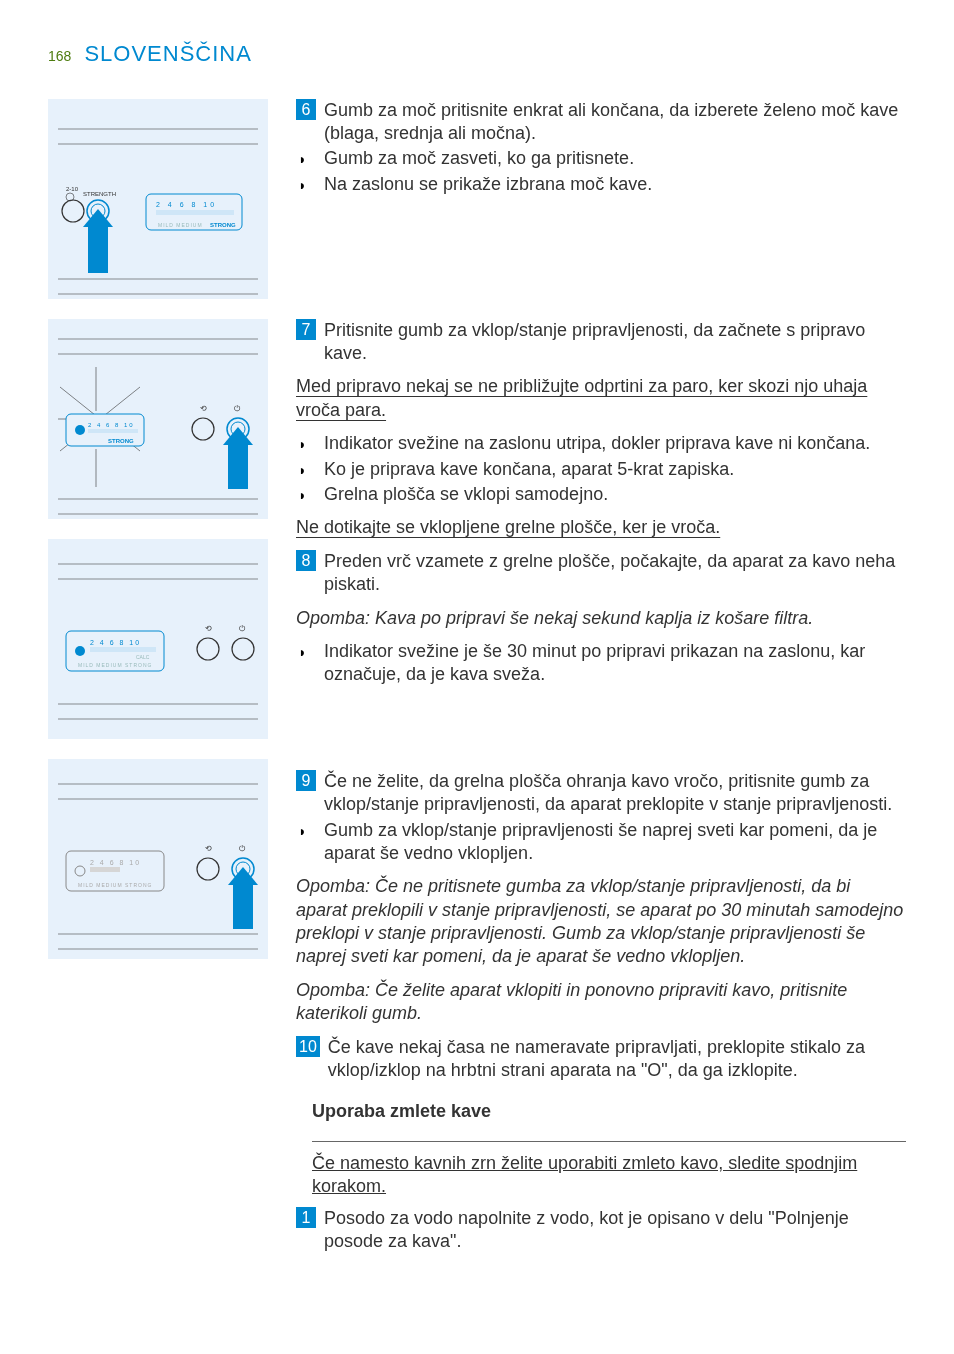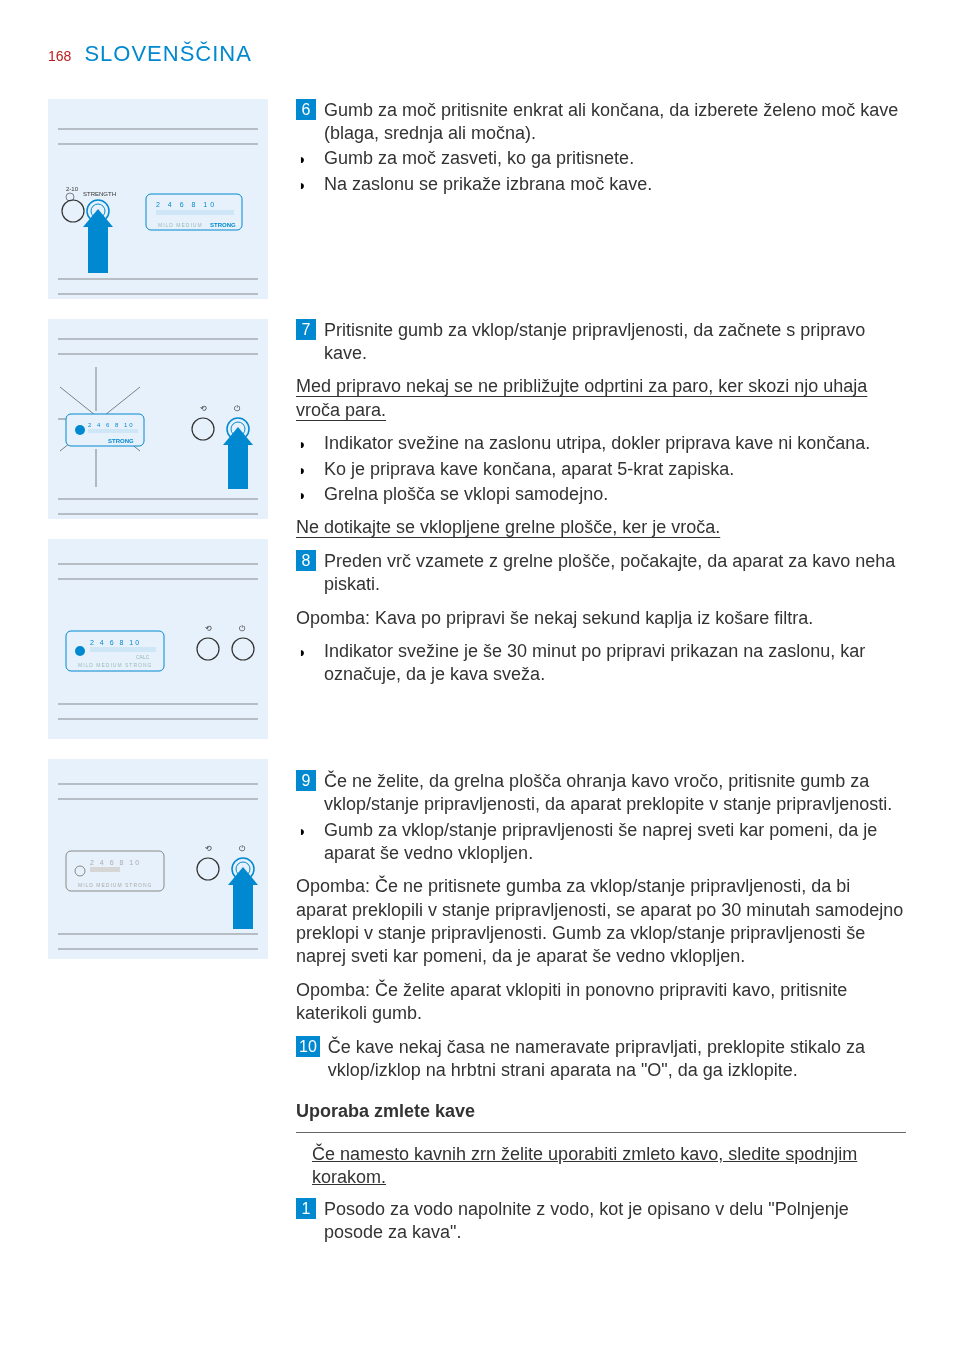--- a/index.html
+++ b/index.html
@@ -10,21 +10,21 @@
       background: #fff;
       width: 954px;
       padding: 40px 48px 40px 48px;
       line-height: 1.3;
     }
     .header {
       margin-bottom: 30px;
     }
     .page-num {
       font-size: 14px;
-      color: #b91c1c;
+      color: #4d7c0f;
       display: inline;
       vertical-align: baseline;
     }
     .lang-heading {
       display: inline;
       font-size: 22px;
       font-weight: normal;
       color: #0089d0;
       letter-spacing: 1px;
       margin-left: 8px;
@@ -90,27 +90,28 @@
     .bullet-text {
       flex: 1;
     }
     .warning {
       text-decoration: underline;
       text-decoration-color: #333;
       text-underline-offset: 4px;
       margin: 10px 0;
     }
     .note {
+      font-style: italic;
       margin: 10px 0;
     }
     .section-header {
       font-weight: bold;
       border-bottom: 1px solid #666;
-      padding-bottom: 8px;
-      margin: 18px 0 10px 0;
+      padding-bottom: 17px;
+      margin: 18px 0 10px 16px;
       font-size: 18px;
     }
     .plain-para {
       margin: 8px 16px;
       text-decoration: underline;
     }
     .sect6 { min-height: 220px; }
     .sect7 { min-height: 220px; }
     .sect8 { min-height: 220px; }
     .sect9 { }

